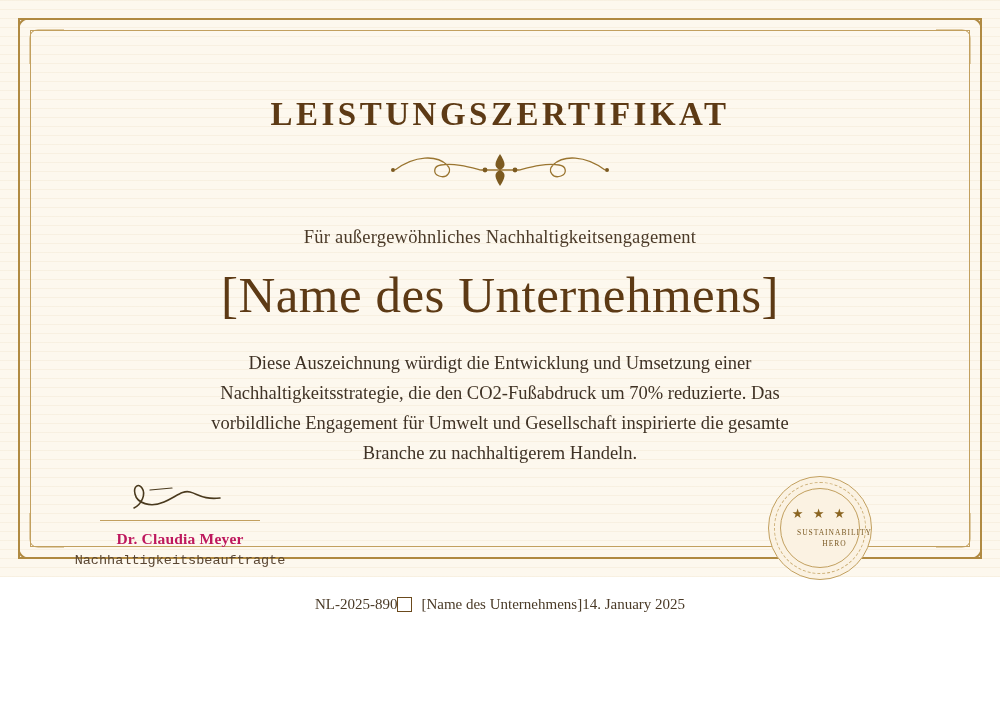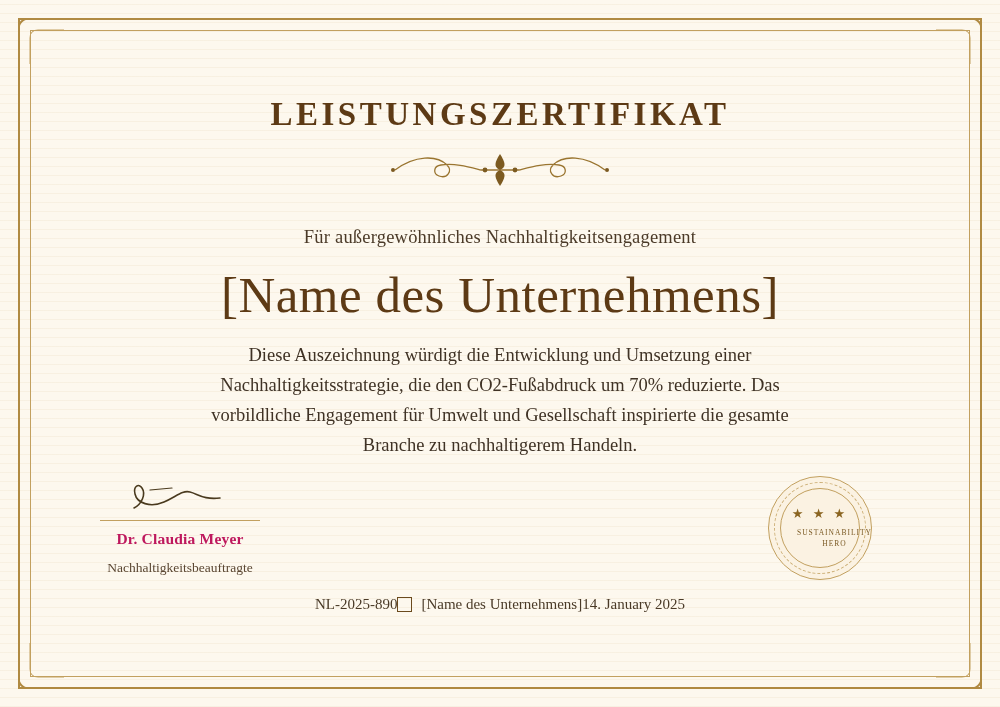--- a/index.html
+++ b/index.html
@@ -10,21 +10,21 @@
   body {
     width: 1000px;
     height: 707px;
     overflow: hidden;
     font-family: "Liberation Serif", serif;
   }
 
   .certificate {
     position: relative;
     width: 1000px;
-    height: 707px;
+    height: 577px;
     background: #fdf8ee;
     box-sizing: border-box;
   }
 
   
   .texture {
     position: absolute;
     inset: 0;
     background-image: repeating-linear-gradient(
       0deg,
@@ -104,21 +104,21 @@
 
   .recipient {
     margin-top: 18px;
     font-size: 51px;
     color: #5d3a15;
     letter-spacing: 0.5px;
     line-height: 1.15;
   }
 
   .body-text {
-    margin: 16px auto 0 auto;
+    margin: 24px auto 0 auto;
     width: 640px;
     font-size: 18.5px;
     line-height: 1.62;
     color: #3f3225;
   }
 
   .signatures {
     position: absolute;
     left: 0;
     right: 0;
@@ -148,23 +148,24 @@
   }
 
   .sig-name {
     font-size: 15.5px;
     font-weight: bold;
     color: #be185d;
     letter-spacing: 0.2px;
   }
 
   .sig-role {
-    margin-top: 12px;
+    margin-top: 5px;
     font-size: 13.5px;
     color: #5a4632;
+    font-family: Liberation Mono, monospace;
   }
 
   .seal {
     width: 104px;
     height: 104px;
     margin: 0 auto;
     position: relative;
   }
   .seal-outer {
     position: absolute;

